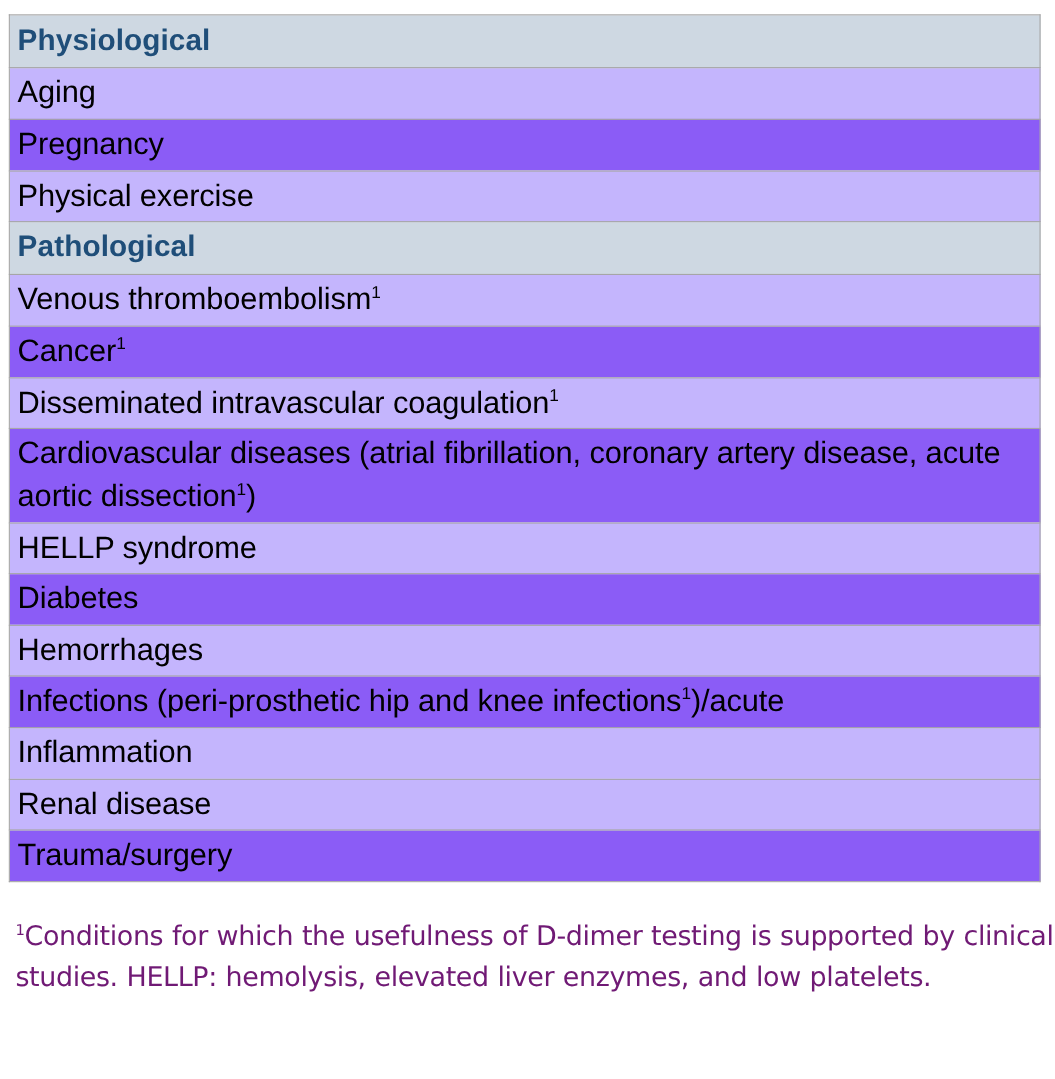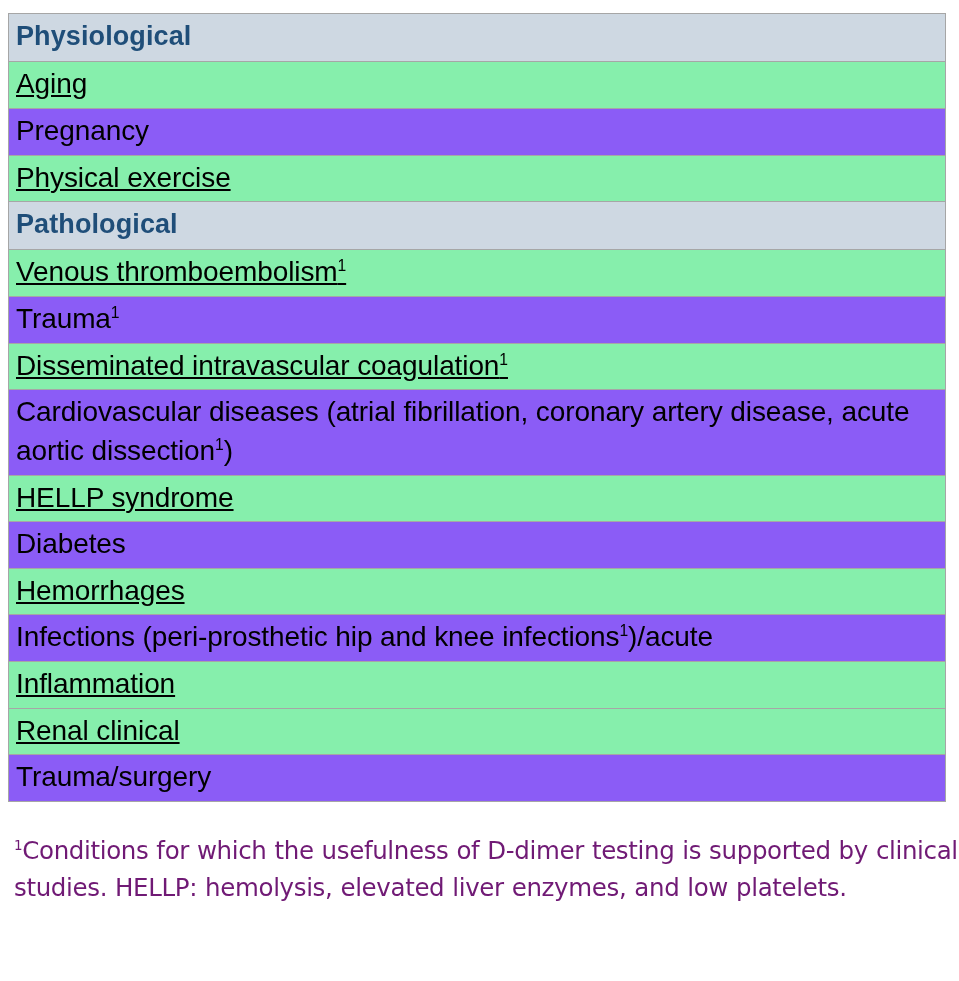--- a/index.html
+++ b/index.html
@@ -46,21 +46,21 @@
     background: #ced8e2;
     color: #1f4e79;
     font-weight: bold;
     font-size: 27px;
     padding-top: 4px;
     padding-bottom: 6px;
     letter-spacing: 0.1px;
   }
 
   
-  tr.row-white > td { background: #86efac; text-decoration: underline; }
+  tr.row-white > td { background: #c4b5fd; }
   tr.row-shade > td { background: #8b5cf6; }
 
   sup {
     font-size: 0.56em;
     vertical-align: super;
     line-height: 0;
   }
 
   
   .footnote {
@@ -100,21 +100,21 @@
 
       <tr class="section-row">
         <td>Pathological</td>
       </tr>
 
       <tr class="row-white">
         <td><span>Venous thromboembolism</span><sup>1</sup></td>
       </tr>
 
       <tr class="row-shade">
-        <td><span>Trauma</span><sup>1</sup></td>
+        <td><span>Cancer</span><sup>1</sup></td>
       </tr>
 
       <tr class="row-white">
         <td><span>Disseminated intravascular coagulation</span><sup>1</sup></td>
       </tr>
 
       <tr class="row-shade">
         <td><span>Cardiovascular diseases (atrial fibrillation, coronary artery disease, acute aortic dissection</span><sup>1</sup><span>)</span></td>
       </tr>
 
@@ -129,21 +129,21 @@
       </tr>
 
       <tr class="row-shade">
         <td><span>Infections (peri-prosthetic hip and knee infections</span><sup>1</sup><span>)/acute</span></td>
       </tr>
 
       <tr class="row-white">
         <td>Inflammation</td>
       </tr>
       <tr class="row-white">
-        <td>Renal clinical</td>
+        <td>Renal disease</td>
       </tr>
       <tr class="row-shade">
         <td>Trauma/surgery</td>
       </tr>
 
     </tbody>
   </table>
 
   <p class="footnote"><sup>1</sup><span>Conditions for which the usefulness of D-dimer testing is supported by clinical studies. HELLP: hemolysis, elevated liver enzymes, and low platelets.</span></p>
 

